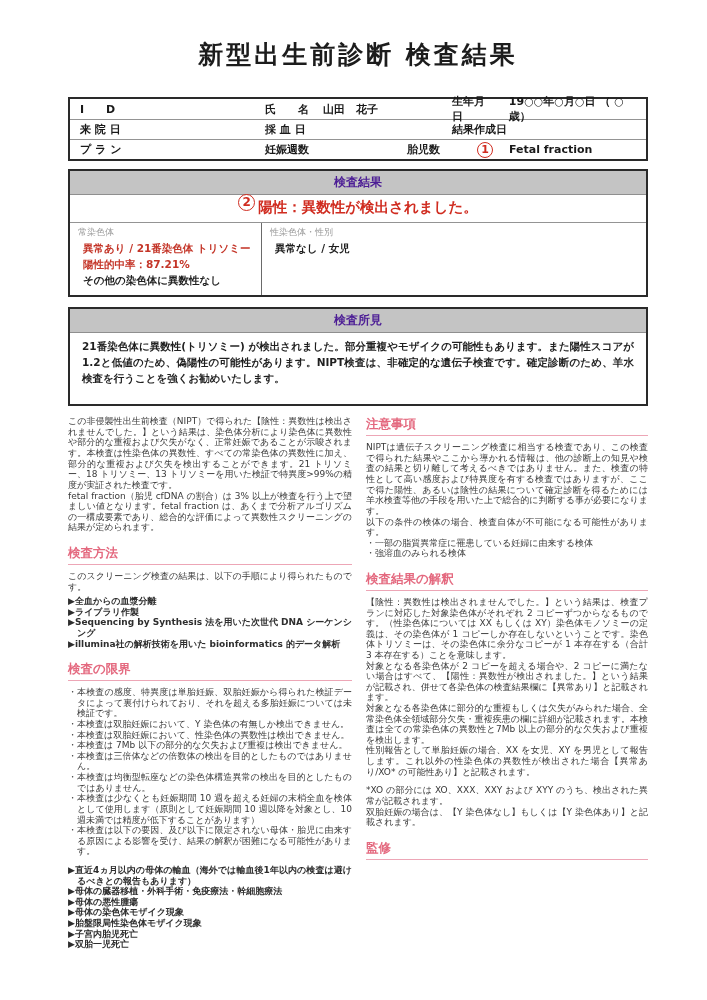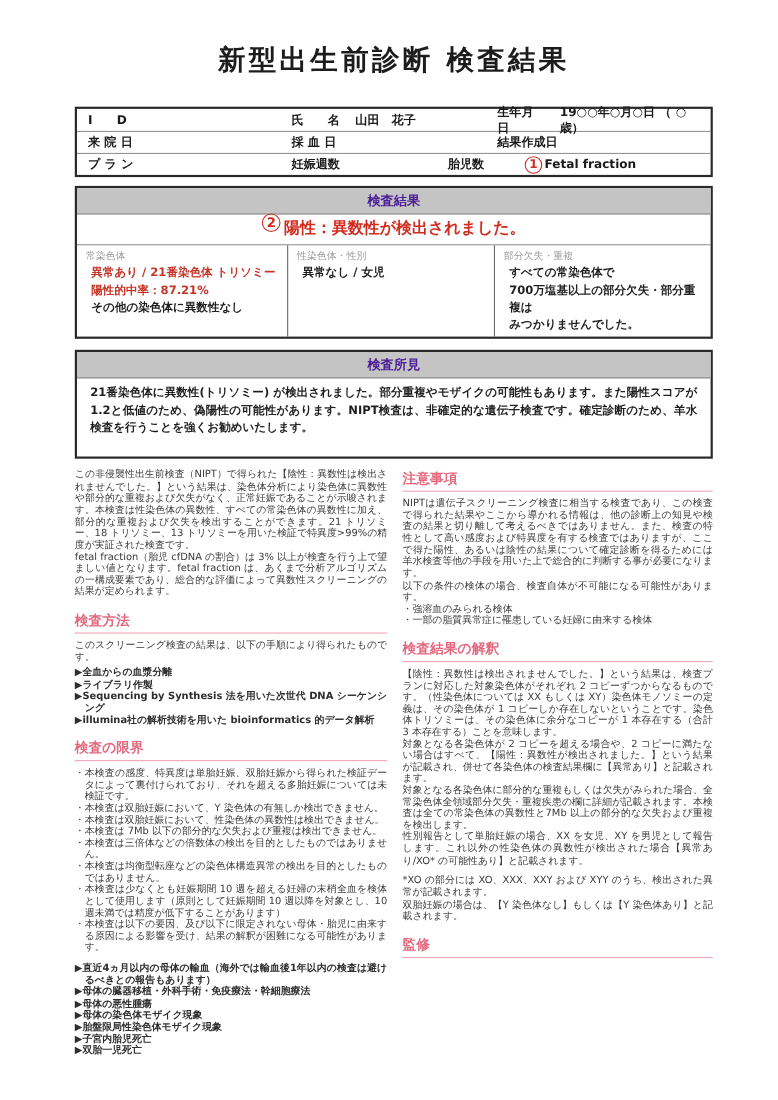--- a/index.html
+++ b/index.html
@@ -30,21 +30,21 @@
   .w187{width:187px;}
   .w142{width:142px;}
   .w70{width:70px;}
   .grow{flex:1;}
   .seg .val{margin-left:14px;}
   .circle-num{
     display:inline-flex;align-items:center;justify-content:center;
     width:16px;height:16px;border:1.6px solid var(--red);border-radius:50%;
     color:var(--red);font-size:11px;font-weight:bold;flex:none;
   }
-  .ff-label{margin-left:2px;text-align:center;}
+  .ff-label{margin-left:16px;text-align:center;}
   
   .box{border:2px solid var(--border-dark);margin-top:8px;}
   .box-bar{
     background:var(--bar);border-bottom:1px solid #8f8f8f;
     text-align:center;font-size:12px;font-weight:bold;color:#4c1d95;padding:3px 0;
   }
   .result-line{text-align:center;padding:3px 0 5px;font-size:14.5px;font-weight:bold;color:var(--red);}
   .result-line .circle-num{position:relative;top:-6px;margin-right:3px;width:17px;height:17px;font-size:12px;}
   .result-cols{display:flex;border-top:1px solid #949494;align-items:stretch;}
   .rcol{padding:3px 8px 2px;min-height:72px;}
@@ -128,26 +128,20 @@
       <div class="rcol rc1">
         <div class="col-label">常染色体</div>
         <div class="col-line red-text">異常あり / 21番染色体 トリソミー</div>
         <div class="col-line red-text">陽性的中率：87.21%</div>
         <div class="col-line">その他の染色体に異数性なし</div>
       </div>
       <div class="rcol rc2">
         <div class="col-label">性染色体・性別</div>
         <div class="col-line">異常なし / 女児</div>
       </div>
-      <div class="rcol rc3">
-        <div class="col-label">部分欠失・重複</div>
-        <div class="col-line">すべての常染色体で</div>
-        <div class="col-line">700万塩基以上の部分欠失・部分重複は</div>
-        <div class="col-line">みつかりませんでした。</div>
-      </div>
     </div>
   </div>
 
   <div class="box" style="margin-top:10px;">
     <div class="box-bar">検査所見</div>
     <div class="findings-body">21番染色体に異数性(トリソミー) が検出されました。部分重複やモザイクの可能性もあります。また陽性スコアが1.2と低値のため、偽陽性の可能性があります。NIPT検査は、非確定的な遺伝子検査です。確定診断のため、羊水検査を行うことを強くお勧めいたします。</div>
   </div>
 
   <div class="cols-row">
 
@@ -181,22 +175,22 @@
         <p class="body-p hang arrow-item">▶胎盤限局性染色体モザイク現象</p>
         <p class="body-p hang arrow-item">▶子宮内胎児死亡</p>
         <p class="body-p hang arrow-item">▶双胎一児死亡</p>
       </div>
     </div>
 
     <div class="rcol2">
       <div class="sec-header first">注意事項</div>
       <p class="body-p">NIPTは遺伝子スクリーニング検査に相当する検査であり、この検査で得られた結果やここから導かれる情報は、他の診断上の知見や検査の結果と切り離して考えるべきではありません。また、検査の特性として高い感度および特異度を有する検査ではありますが、ここで得た陽性、あるいは陰性の結果について確定診断を得るためには羊水検査等他の手段を用いた上で総合的に判断する事が必要になります。</p>
       <p class="body-p">以下の条件の検体の場合、検査自体が不可能になる可能性があります。</p>
+      <p class="body-p hang">・一部の脂質異常症に罹患している妊婦に由来する検体</p>
       <p class="body-p hang">・強溶血のみられる検体</p>
-      <p class="body-p hang">・一部の脂質異常症に罹患している妊婦に由来する検体</p>
 
       <div class="sec-header">検査結果の解釈</div>
       <p class="body-p">【陰性：異数性は検出されませんでした。】という結果は、検査プランに対応した対象染色体がそれぞれ 2 コピーずつからなるものです。（性染色体については XX もしくは XY）染色体モノソミーの定義は、その染色体が 1 コピーしか存在しないということです。染色体トリソミーは、その染色体に余分なコピーが 1 本存在する（合計 3 本存在する）ことを意味します。</p>
       <p class="body-p">対象となる各染色体が 2 コピーを超える場合や、2 コピーに満たない場合はすべて、【陽性：異数性が検出されました。】という結果が記載され、併せて各染色体の検査結果欄に【異常あり】と記載されます。</p>
       <p class="body-p">対象となる各染色体に部分的な重複もしくは欠失がみられた場合、全常染色体全領域部分欠失・重複疾患の欄に詳細が記載されます。本検査は全ての常染色体の異数性と7Mb 以上の部分的な欠失および重複を検出します。</p>
       <p class="body-p">性別報告として単胎妊娠の場合、XX を女児、XY を男児として報告します。これ以外の性染色体の異数性が検出された場合【異常あり/XO* の可能性あり】と記載されます。</p>
       <p class="body-p mt8">*XO の部分には XO、XXX、XXY および XYY のうち、検出された異常が記載されます。</p>
       <p class="body-p">双胎妊娠の場合は、【Y 染色体なし】もしくは【Y 染色体あり】と記載されます。</p>
 
       <div class="sec-header">監修</div>

